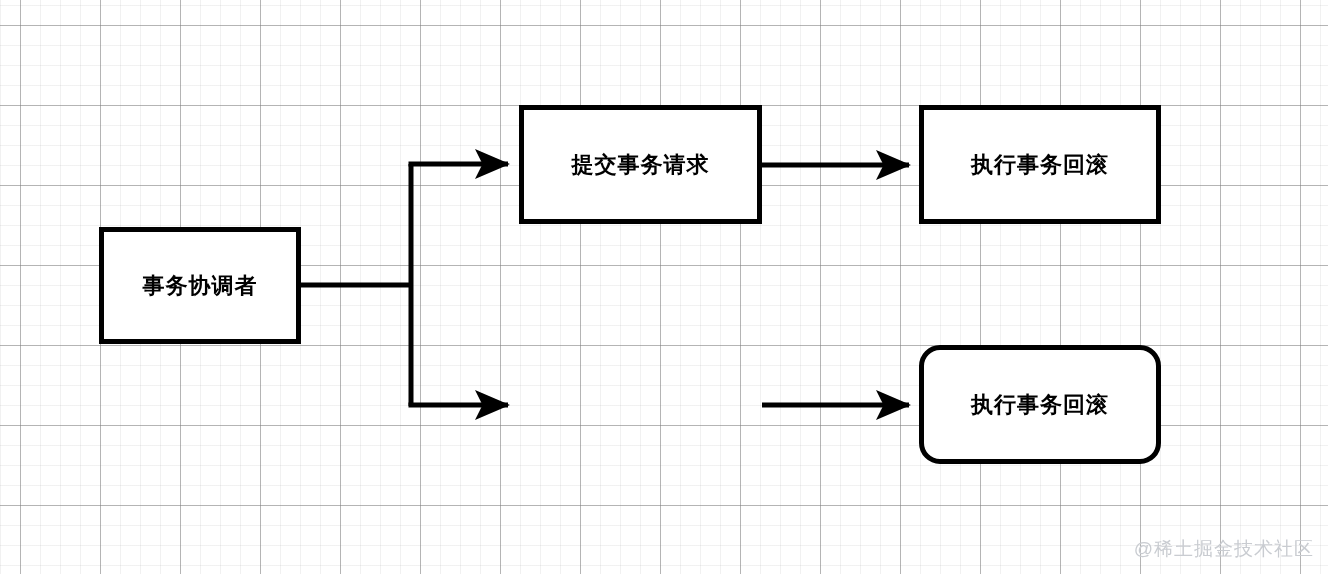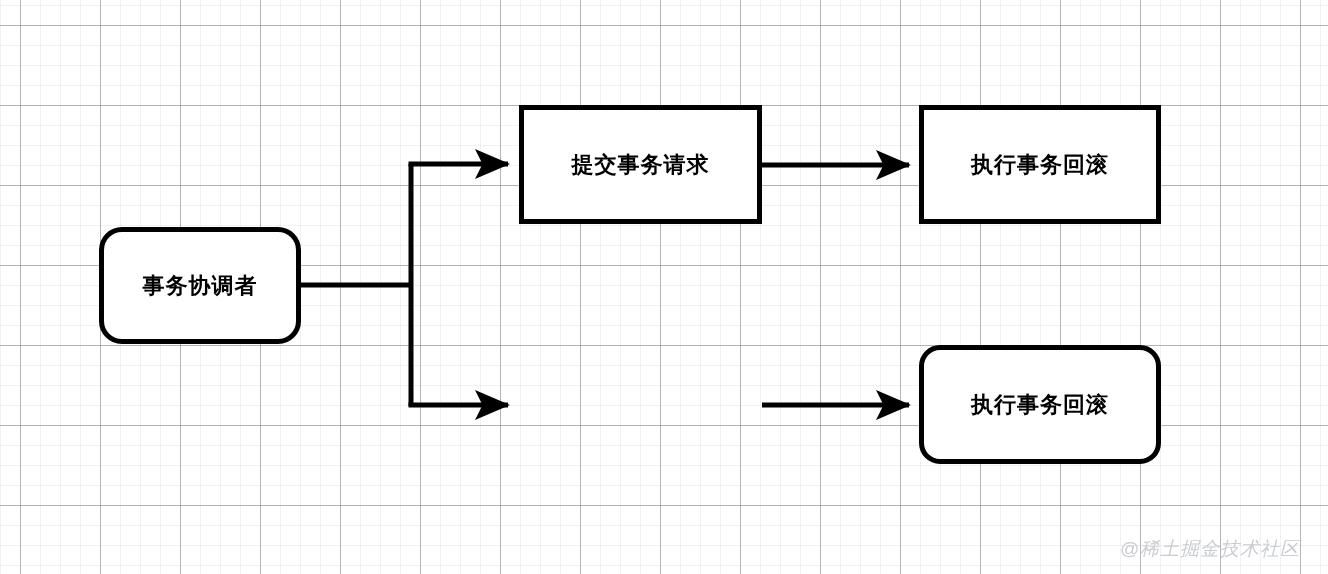--- a/index.html
+++ b/index.html
@@ -45,29 +45,28 @@
     font-size: 22px;
     font-weight: 700;
     color: #000000;
     letter-spacing: 1px;
     line-height: 1;
     white-space: nowrap;
     user-select: none;
   }
   #watermark {
     position: absolute;
-    right: 28px;
+    right: 14px;
     bottom: 12px;
     font-family: "Liberation Sans", "DejaVu Sans", sans-serif;
     font-size: 19px;
     color: #c9ccd1;
     letter-spacing: 1px;
     white-space: nowrap;
     user-select: none;
-    font-style: italic;
   }
 </style>
 </head>
 <body>
 
 <div id="canvas">
 
   <svg id="flow-svg" viewBox="0 0 1328 574" xmlns="http://www.w3.org/2000/svg">
     <defs>
       <marker id="arrowhead" markerWidth="7" markerHeight="6" refX="6.6" refY="3" orient="auto" markerUnits="strokeWidth">
@@ -90,21 +89,21 @@
 
     <g>
       <path d="M762,165 L909,165" stroke="#000000" stroke-width="5" fill="none" marker-end="url(#arrowhead)"></path>
     </g>
 
     <g>
       <path d="M762,405 L909,405" stroke="#000000" stroke-width="5" fill="none" marker-end="url(#arrowhead)"></path>
     </g>
   </svg>
 
-  <div class="node-box" style="left:99px; top:227px; width:202px; height:117px;border-radius:23px;">
+  <div class="node-box" style="left:99px; top:227px; width:202px; height:117px;">
     <span class="node-label">事务协调者</span>
   </div>
 
   <div class="node-box" style="left:519px; top:105px; width:243px; height:119px;">
     <span class="node-label">提交事务请求</span>
   </div>
 
   <div class="node-box" style="left:919px; top:105px; width:242px; height:119px;">
     <span class="node-label">执行事务回滚</span>
   </div>

